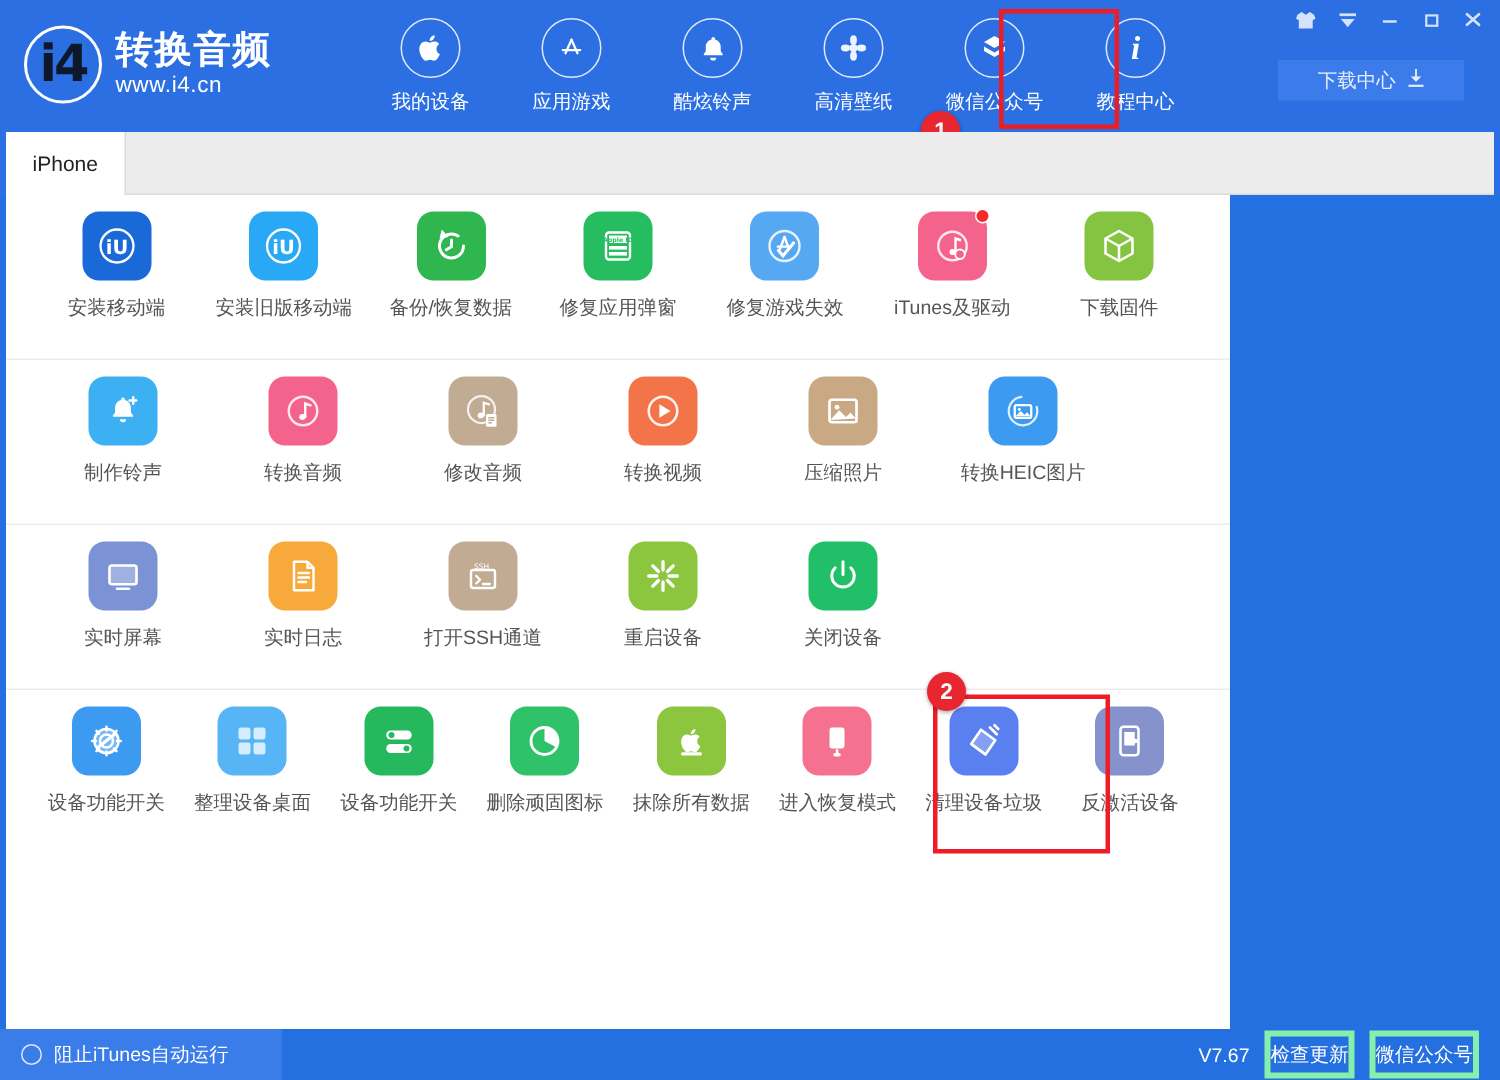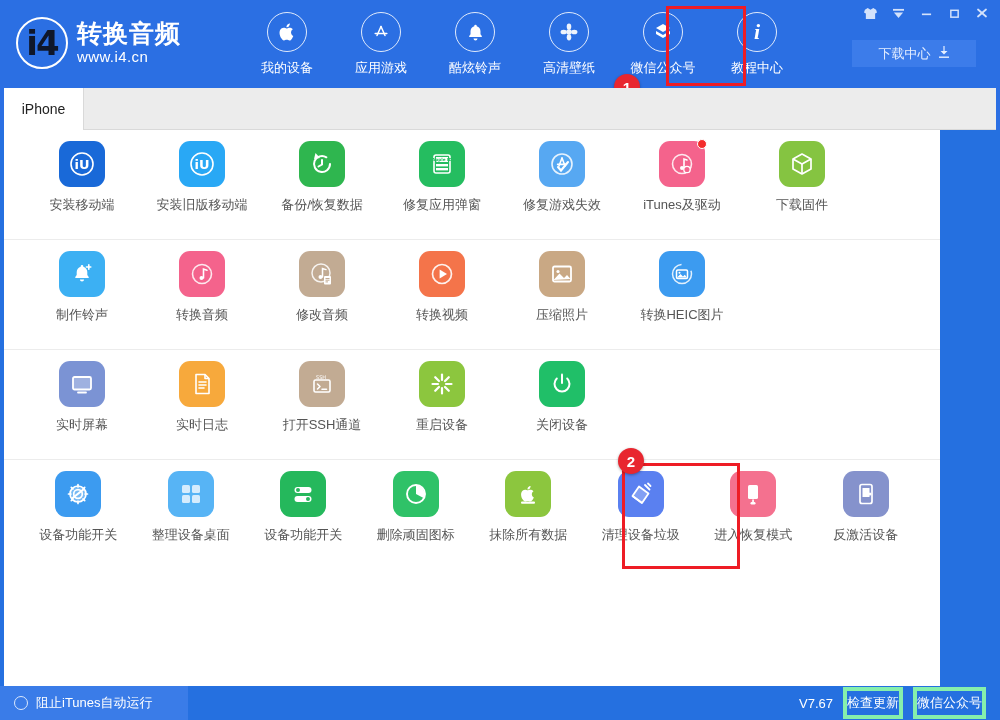--- a/index.html
+++ b/index.html
@@ -121,21 +121,21 @@
     width: 80px; height: 42px;
     background: #fff;
     display: flex; align-items: center; justify-content: center;
     font-size: 14px; color: #222; cursor: pointer;
     border-right: 1px solid #d9d9d9;
   }
 
   
   .content {
     position: absolute; left: 4px; top: 130px;
-    width: 936px; height: 556px;
+    width: 816px; height: 556px;
     background: #fff;
     overflow: hidden;
   }
   .grid-row {
     position: relative;
     display: flex;
     padding: 0 18px;
     height: 110px;
     align-items: center;
     border-bottom: 1px solid #ececec;
@@ -608,43 +608,43 @@
         <div class="tile-icon" style="background:#8cc63e">
           <svg width="30" height="30" viewBox="0 0 30 30" fill="#fff">
             <path d="M18.8 15.2c0-2 1.6-2.9 1.7-3-.9-1.35-2.4-1.5-2.9-1.55-1.2-.12-2.4.72-3 .72-.6 0-1.58-.7-2.6-.68-1.33.02-2.56.77-3.25 1.96-1.38 2.4-.35 5.96 1 7.9.66.95 1.44 2.02 2.46 1.98.99-.04 1.37-.64 2.56-.64 1.2 0 1.54.64 2.6.62 1.07-.02 1.74-.97 2.4-1.93.75-1.1 1.06-2.18 1.08-2.24-.03-.01-2.05-.8-2.05-3.14zM16.8 9.4c.54-.66.9-1.56.8-2.48-.78.03-1.72.51-2.28 1.17-.5.58-.94 1.5-.82 2.39.86.07 1.75-.44 2.3-1.08z"></path>
             <rect x="8" y="22.5" width="14" height="2.2" rx="1"></rect>
           </svg>
         </div>
         <div class="tile-label">抹除所有数据</div>
       </div>
 
       <div class="tile">
+        <div class="tile-icon" style="background:#f4718f">
+          <svg width="30" height="30" viewBox="0 0 30 30" fill="none">
+            <rect x="10" y="6" width="10" height="14" rx="1.6" fill="#fff"></rect>
+            <rect x="14.2" y="20.5" width="1.7" height="3" fill="#fff"></rect>
+            <rect x="12.5" y="23" width="5" height="2.4" rx="1.2" fill="#fff"></rect>
+          </svg>
+        </div>
+        <div class="tile-label">进入恢复模式</div>
+      </div>
+
+      <div class="tile">
         <div class="tile-icon" style="background:#5a80f0">
           <svg width="30" height="30" viewBox="0 0 30 30" fill="none" stroke="#fff" stroke-width="1.8" stroke-linejoin="round">
             <path d="M6.5 17 L13 7.5 L22.5 14.5 L16 24 Z" fill="#fff" fill-opacity=".25"></path>
             <path d="M6.5 17 L16 24"></path>
             <path d="M19 6 L23.5 10.5" stroke-linecap="round"></path>
             <path d="M22 4.5 L24.5 7" stroke-linecap="round"></path>
           </svg>
         </div>
         <div class="tile-label">清理设备垃圾</div>
       </div>
 
       <div class="tile">
-        <div class="tile-icon" style="background:#f4718f">
-          <svg width="30" height="30" viewBox="0 0 30 30" fill="none">
-            <rect x="10" y="6" width="10" height="14" rx="1.6" fill="#fff"></rect>
-            <rect x="14.2" y="20.5" width="1.7" height="3" fill="#fff"></rect>
-            <rect x="12.5" y="23" width="5" height="2.4" rx="1.2" fill="#fff"></rect>
-          </svg>
-        </div>
-        <div class="tile-label">进入恢复模式</div>
-      </div>
-
-      <div class="tile">
         <div class="tile-icon" style="background:#8592cc">
           <svg width="30" height="30" viewBox="0 0 30 30" fill="none" stroke="#fff" stroke-width="1.7">
             <rect x="9" y="5.5" width="12" height="19" rx="2"></rect>
             <rect x="11.5" y="9" width="7" height="9" fill="#fff" stroke="none"></rect>
             <circle cx="19" cy="15" r="1.5" fill="#fff" stroke="none"></circle>
           </svg>
         </div>
         <div class="tile-label">反激活设备</div>
       </div>
 

